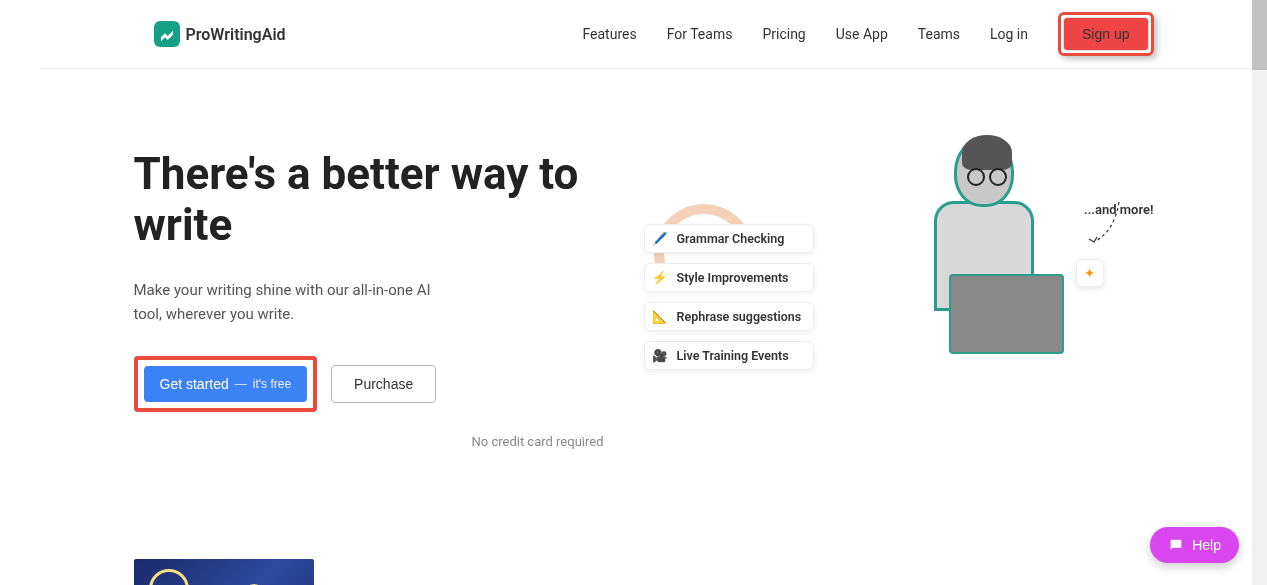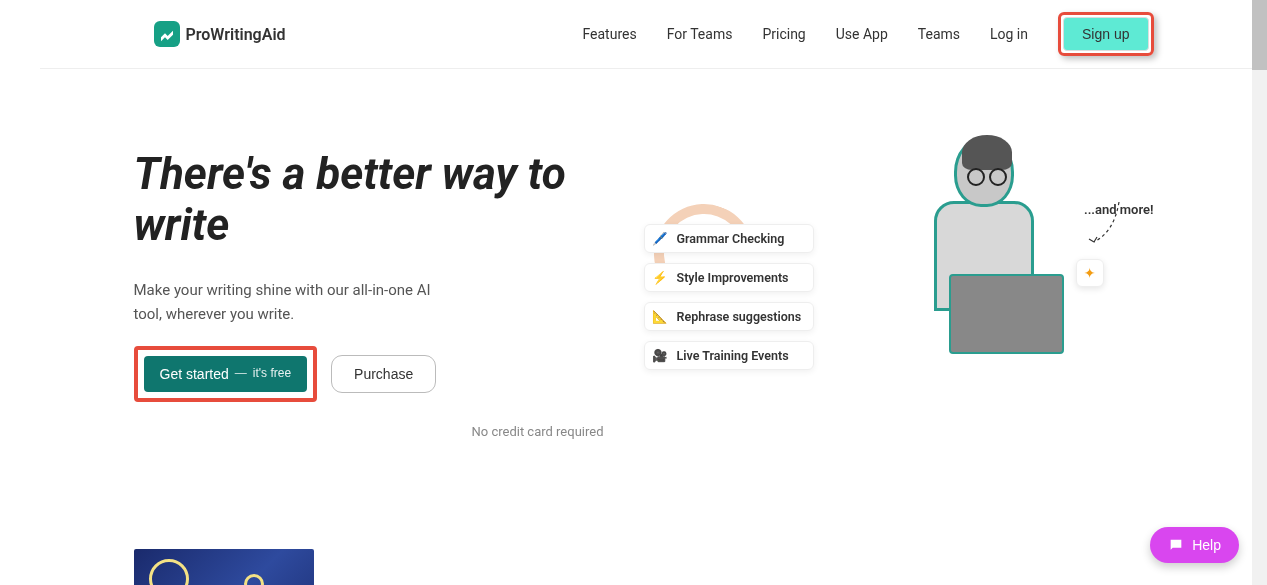--- a/index.html
+++ b/index.html
@@ -6,33 +6,33 @@
     body { font-family: -apple-system, BlinkMacSystemFont, "Segoe UI", Roboto, sans-serif; color: #333; background: #fff; width: 1267px; height: 585px; overflow: hidden; position: relative; }
     .page { width: 100%; height: 100%; overflow-y: auto; }
     .header { display: flex; align-items: center; padding: 12px 0; border-bottom: 1px solid #eee; margin-left: 40px; }
     .container { max-width: 1000px; margin: 0 auto; width: 100%; display: flex; align-items: center; }
     .logo-wrap { display: flex; align-items: center; gap: 6px; cursor: pointer; }
     .logo-icon { width: 26px; height: 26px; background: #16a085; border-radius: 6px; display: flex; align-items: center; justify-content: center; }
     .logo-icon svg { width: 16px; height: 16px; fill: #fff; }
     .logo-text { font-weight: 600; font-size: 16px; color: #333; }
     .nav { margin-left: auto; display: flex; align-items: center; gap: 30px; font-size: 14px; }
     .nav-link { color: #333; text-decoration: none; cursor: pointer; }
-    .signup-btn { background: #5eead4; border: 1px solid #ddd; padding: 8px 18px; border-radius: 4px; font-size: 14px; cursor: pointer; color: #333; }
+    .signup-btn { background: #ef4444; border: 1px solid #ddd; padding: 8px 18px; border-radius: 4px; font-size: 14px; cursor: pointer; color: #333; }
     .highlight-signup { border: 3px solid #e74c3c; border-radius: 6px; padding: 2px; box-shadow: 3px 3px 6px rgba(0,0,0,0.25); }
     
     .hero { display: flex; padding: 60px 0 30px; max-width: 1000px; margin: 0 auto; gap: 60px; }
     .hero-left { flex: 1; padding-top: 20px; }
-    .hero-title { font-size: 44px; font-weight: 700; line-height: 1.15; color: #222; margin-bottom: 28px; font-style: italic; }
-    .hero-sub { font-size: 15px; color: #555; line-height: 1.6; margin-bottom: 20px; max-width: 310px; }
+    .hero-title { font-size: 44px; font-weight: 700; line-height: 1.15; color: #222; margin-bottom: 28px; }
+    .hero-sub { font-size: 15px; color: #555; line-height: 1.6; margin-bottom: 30px; max-width: 310px; }
     .hero-ctas { display: flex; gap: 14px; align-items: center; margin-bottom: 22px; }
     .highlight-cta { border: 4px solid #e74c3c; border-radius: 4px; padding: 6px; display: inline-block; }
-    .btn-primary { background: #0f766e; color: #fff; border: none; padding: 10px 16px; border-radius: 4px; font-size: 14px; cursor: pointer; display: inline-flex; gap: 6px; }
+    .btn-primary { background: #3b82f6; color: #fff; border: none; padding: 10px 16px; border-radius: 4px; font-size: 14px; cursor: pointer; display: inline-flex; align-items: center; gap: 6px; }
     .btn-primary .sep { opacity: 0.8; font-size: 12px; }
     .btn-primary .free { font-size: 12px; opacity: 0.9; }
-    .btn-outline { background: #fff; border: 1px solid #bbb; padding: 10px 22px; border-radius: 11px; font-size: 14px; cursor: pointer; color: #333; }
+    .btn-outline { background: #fff; border: 1px solid #bbb; padding: 10px 22px; border-radius: 4px; font-size: 14px; cursor: pointer; color: #333; }
     .no-cc { font-size: 13px; color: #888; text-align: right; }
     
     .hero-right { flex: 1; position: relative; min-height: 260px; }
     .illu { position: relative; width: 100%; height: 260px; }
     .person { position: absolute; right: 60px; top: 0; width: 180px; height: 260px; }
     .head { position: absolute; top: 8px; left: 60px; width: 60px; height: 70px; background: #c8c8c8; border-radius: 50% 50% 45% 45%; border: 3px solid #2a9d8f; }
     .hair { position: absolute; top: -5px; left: 5px; width: 50px; height: 35px; background: #555; border-radius: 50% 50% 20% 20%; }
     .glasses { position: absolute; top: 28px; left: 10px; width: 40px; height: 14px; }
     .glasses::before, .glasses::after { content:''; position:absolute; width:14px; height:14px; border:2px solid #222; border-radius:50%; }
     .glasses::before { left:0; } .glasses::after { right:0; }

